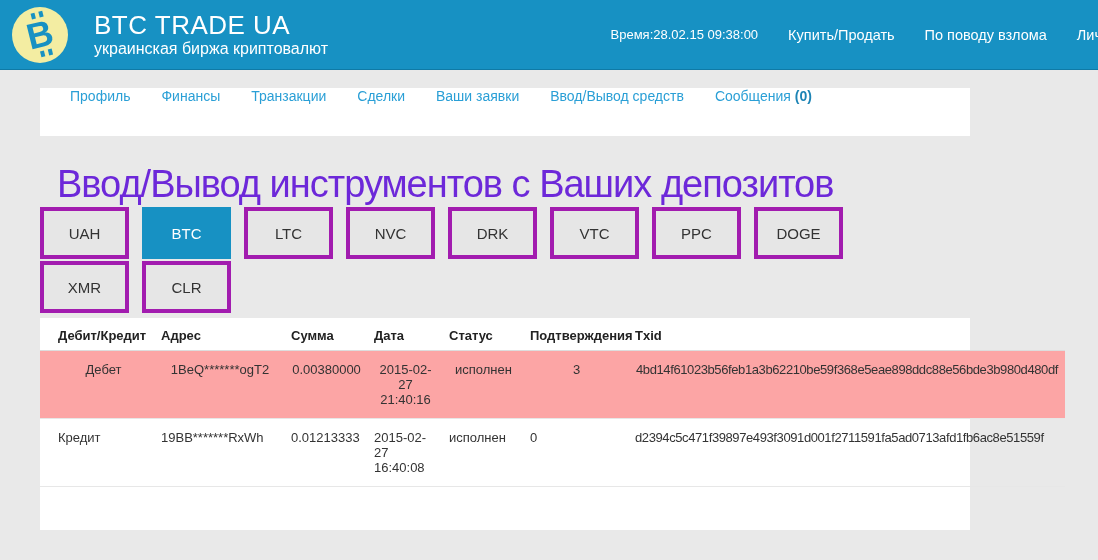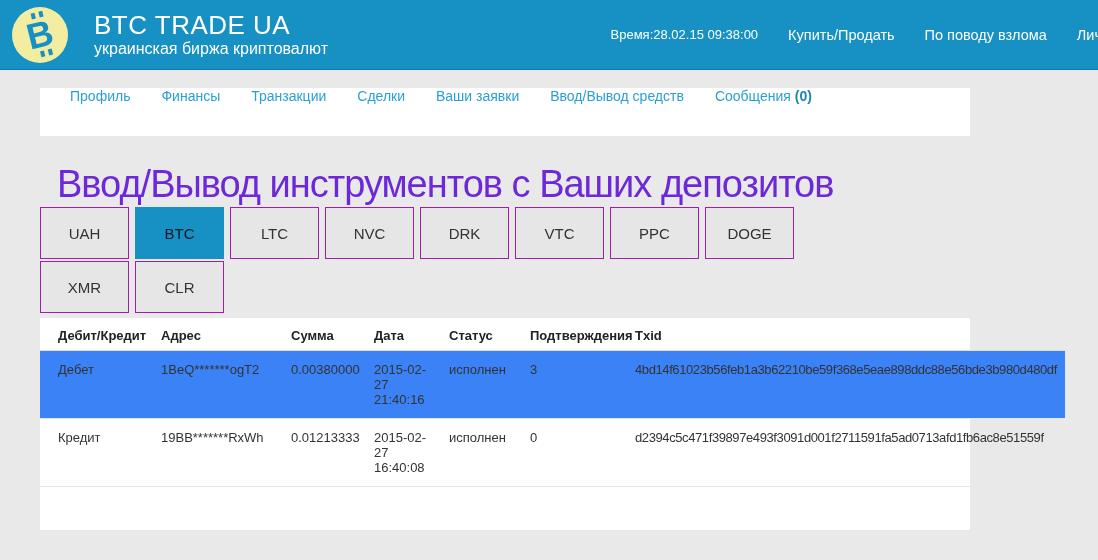--- a/index.html
+++ b/index.html
@@ -52,26 +52,26 @@
     font-size:38px; font-weight:400; letter-spacing:-1px; color:#6d28d9;
     white-space:nowrap;
   }
 
   
   .tabs {
     position:absolute; left:40px; top:207px; width:845px;
     display:flex; flex-wrap:wrap;
   }
   .tab {
-    width:89px; height:52px; margin:0 6px 2px 0; box-sizing:border-box;
-    background:#e6e6e6; border:1px solid #a21caf;
+    width:89px; height:52px; margin:0 13px 2px 0; box-sizing:border-box;
+    background:#e6e6e6; border:4px solid #a21caf;
     display:flex; align-items:center; justify-content:center;
     font-size:15px; color:#333; cursor:pointer;
   }
-  .tab.active { background:#1791c3; border-color:#1791c3; color:#0f172a; }
+  .tab.active { background:#1791c3; border-color:#1791c3; color:#ffffff; }
 
   
   .card {
     position:absolute; left:40px; top:318px; width:930px; height:212px;
     background:#fff;
   }
   table.tx {
     position:absolute; left:0; top:2px; width:1025px;
     border-collapse:collapse; table-layout:fixed;
     font-size:13.5px; color:#333;
@@ -80,21 +80,21 @@
   col.c4{width:75px;}  col.c5{width:81px;}  col.c6{width:105px;} col.c7{width:436px;}
   table.tx th {
     text-align:left; font-size:13px; font-weight:700; color:#222;
     padding:8px 6px 7px; border-bottom:1px solid #dddddd;
   }
   table.tx td {
     padding:11px 6px; vertical-align:top; border-bottom:1px solid #e7e7e7;
     font-size:13px;
   }
   table.tx th:first-child, table.tx td:first-child { padding-left:18px; }
-  table.tx tbody tr.striped { background:#3b82f6; }
+  table.tx tbody tr.striped { background:#fca5a5;text-align:center; }
   td.txid { letter-spacing:-0.4px; white-space:nowrap; }
 </style>
 </head>
 <body>
 
 <div class="topbar">
   <div class="logo">
     <span class="logo-mark">
       <span class="tick t1"></span>
         <span class="tick t2"></span>

